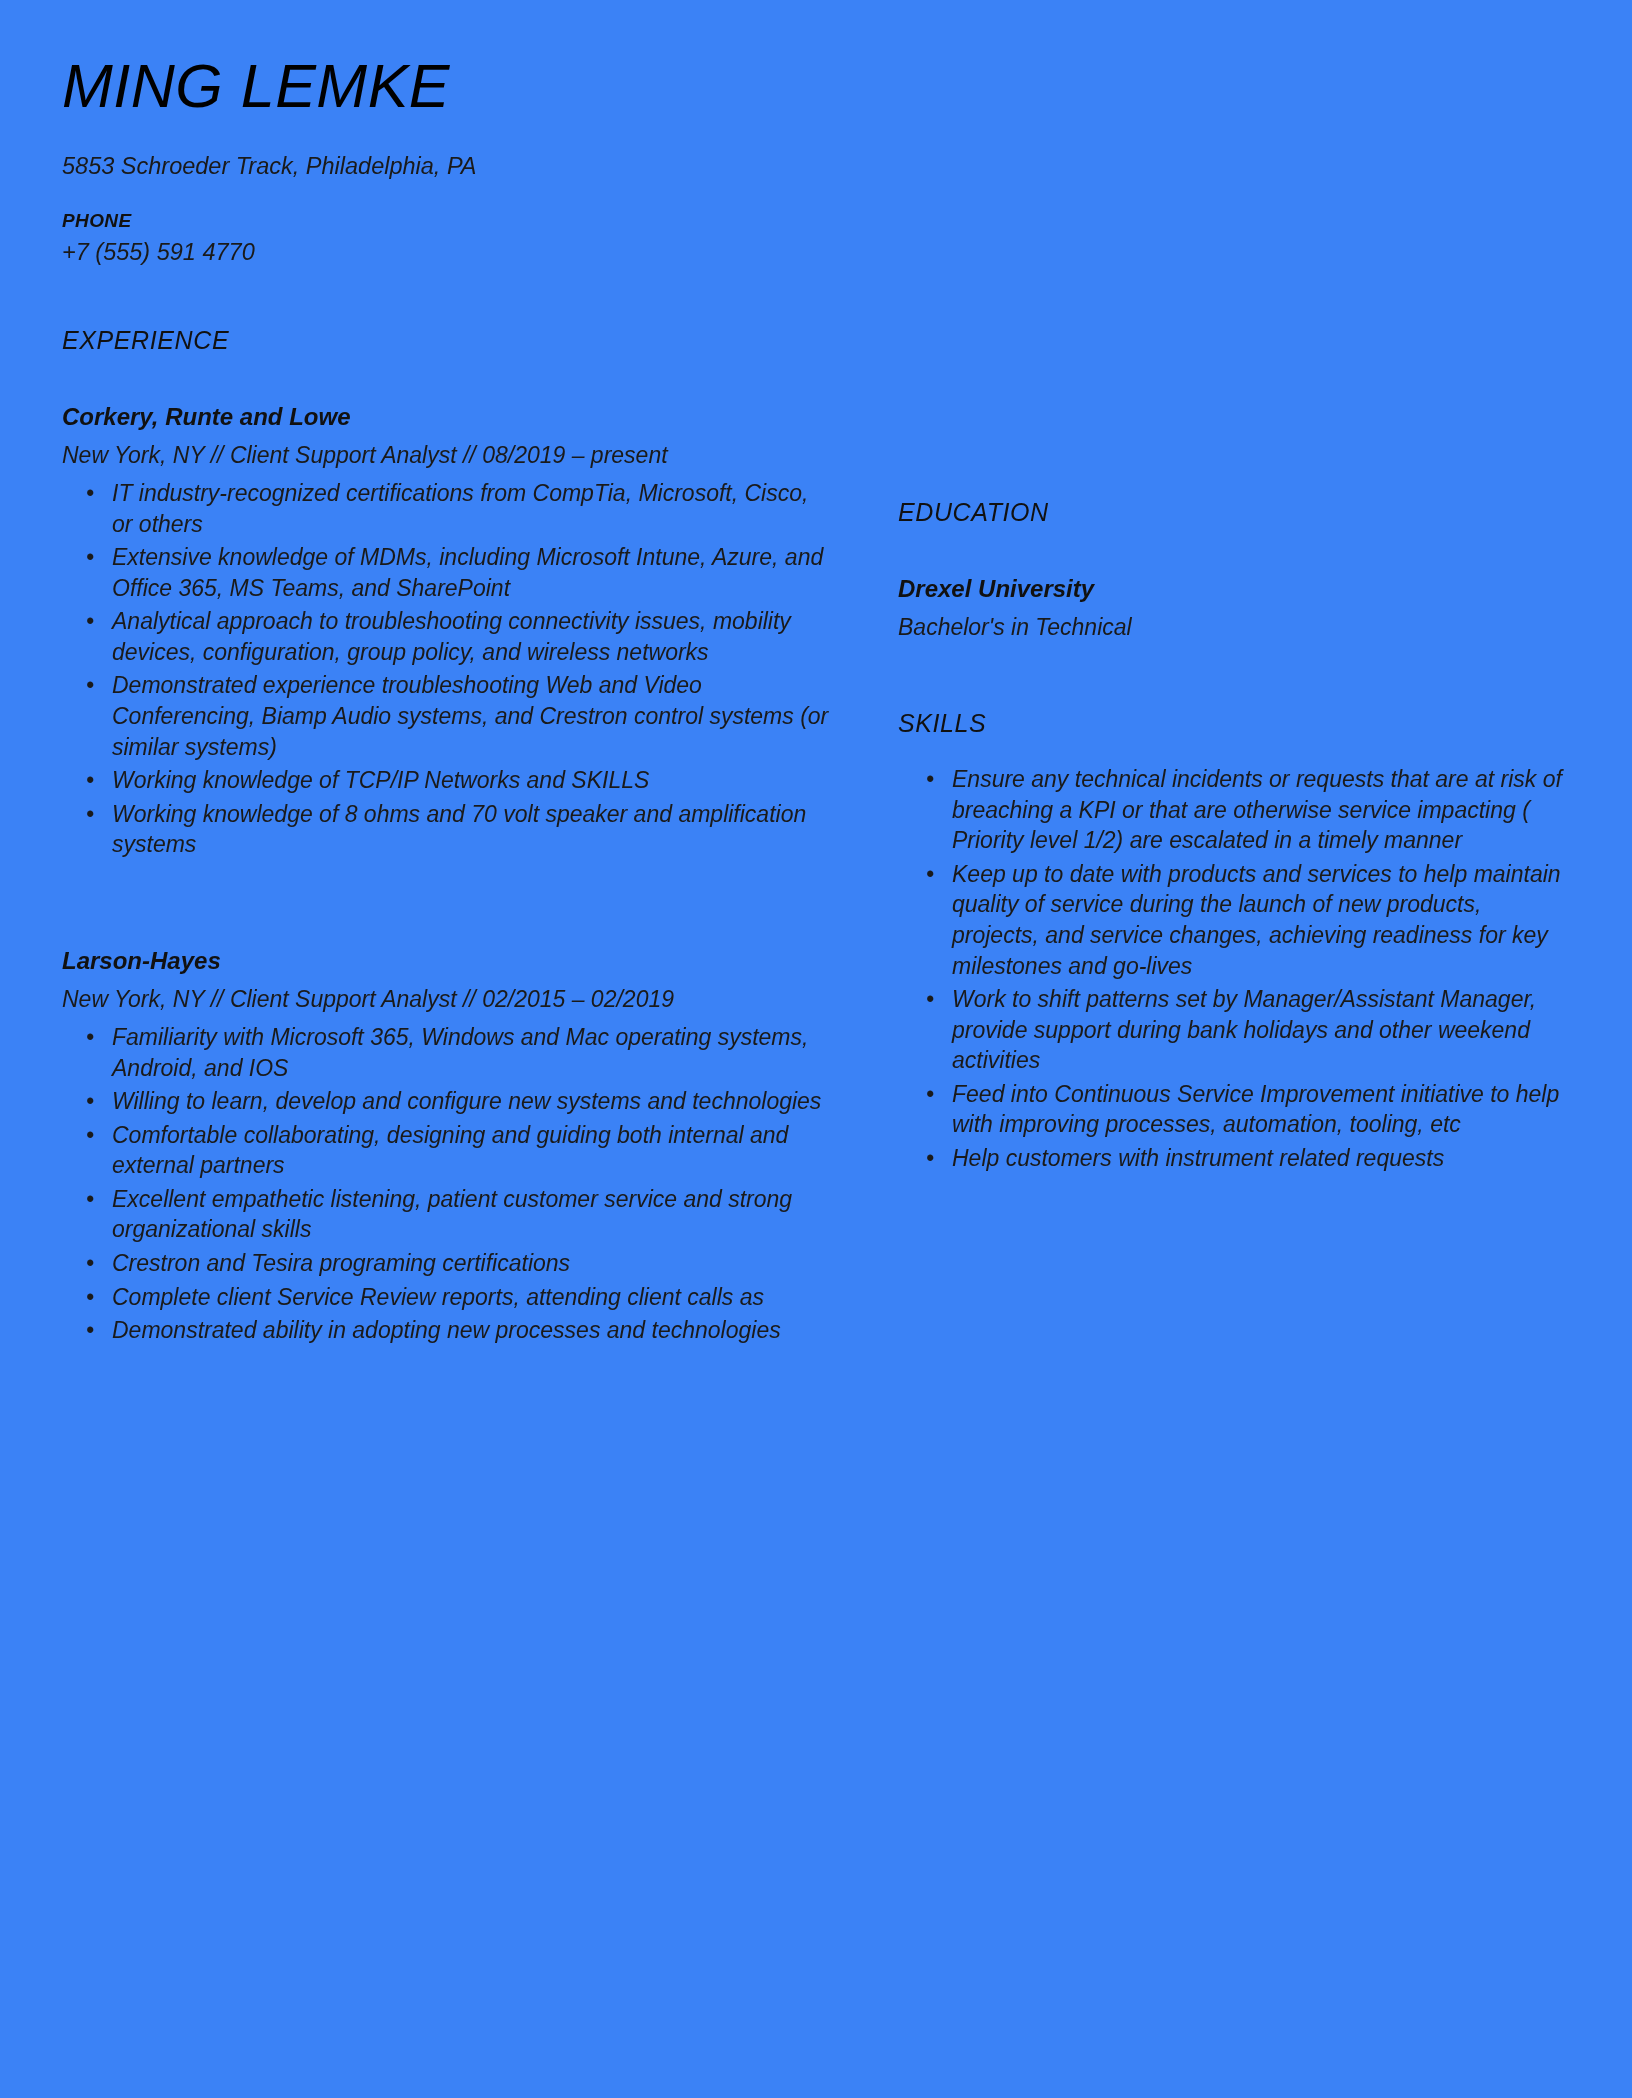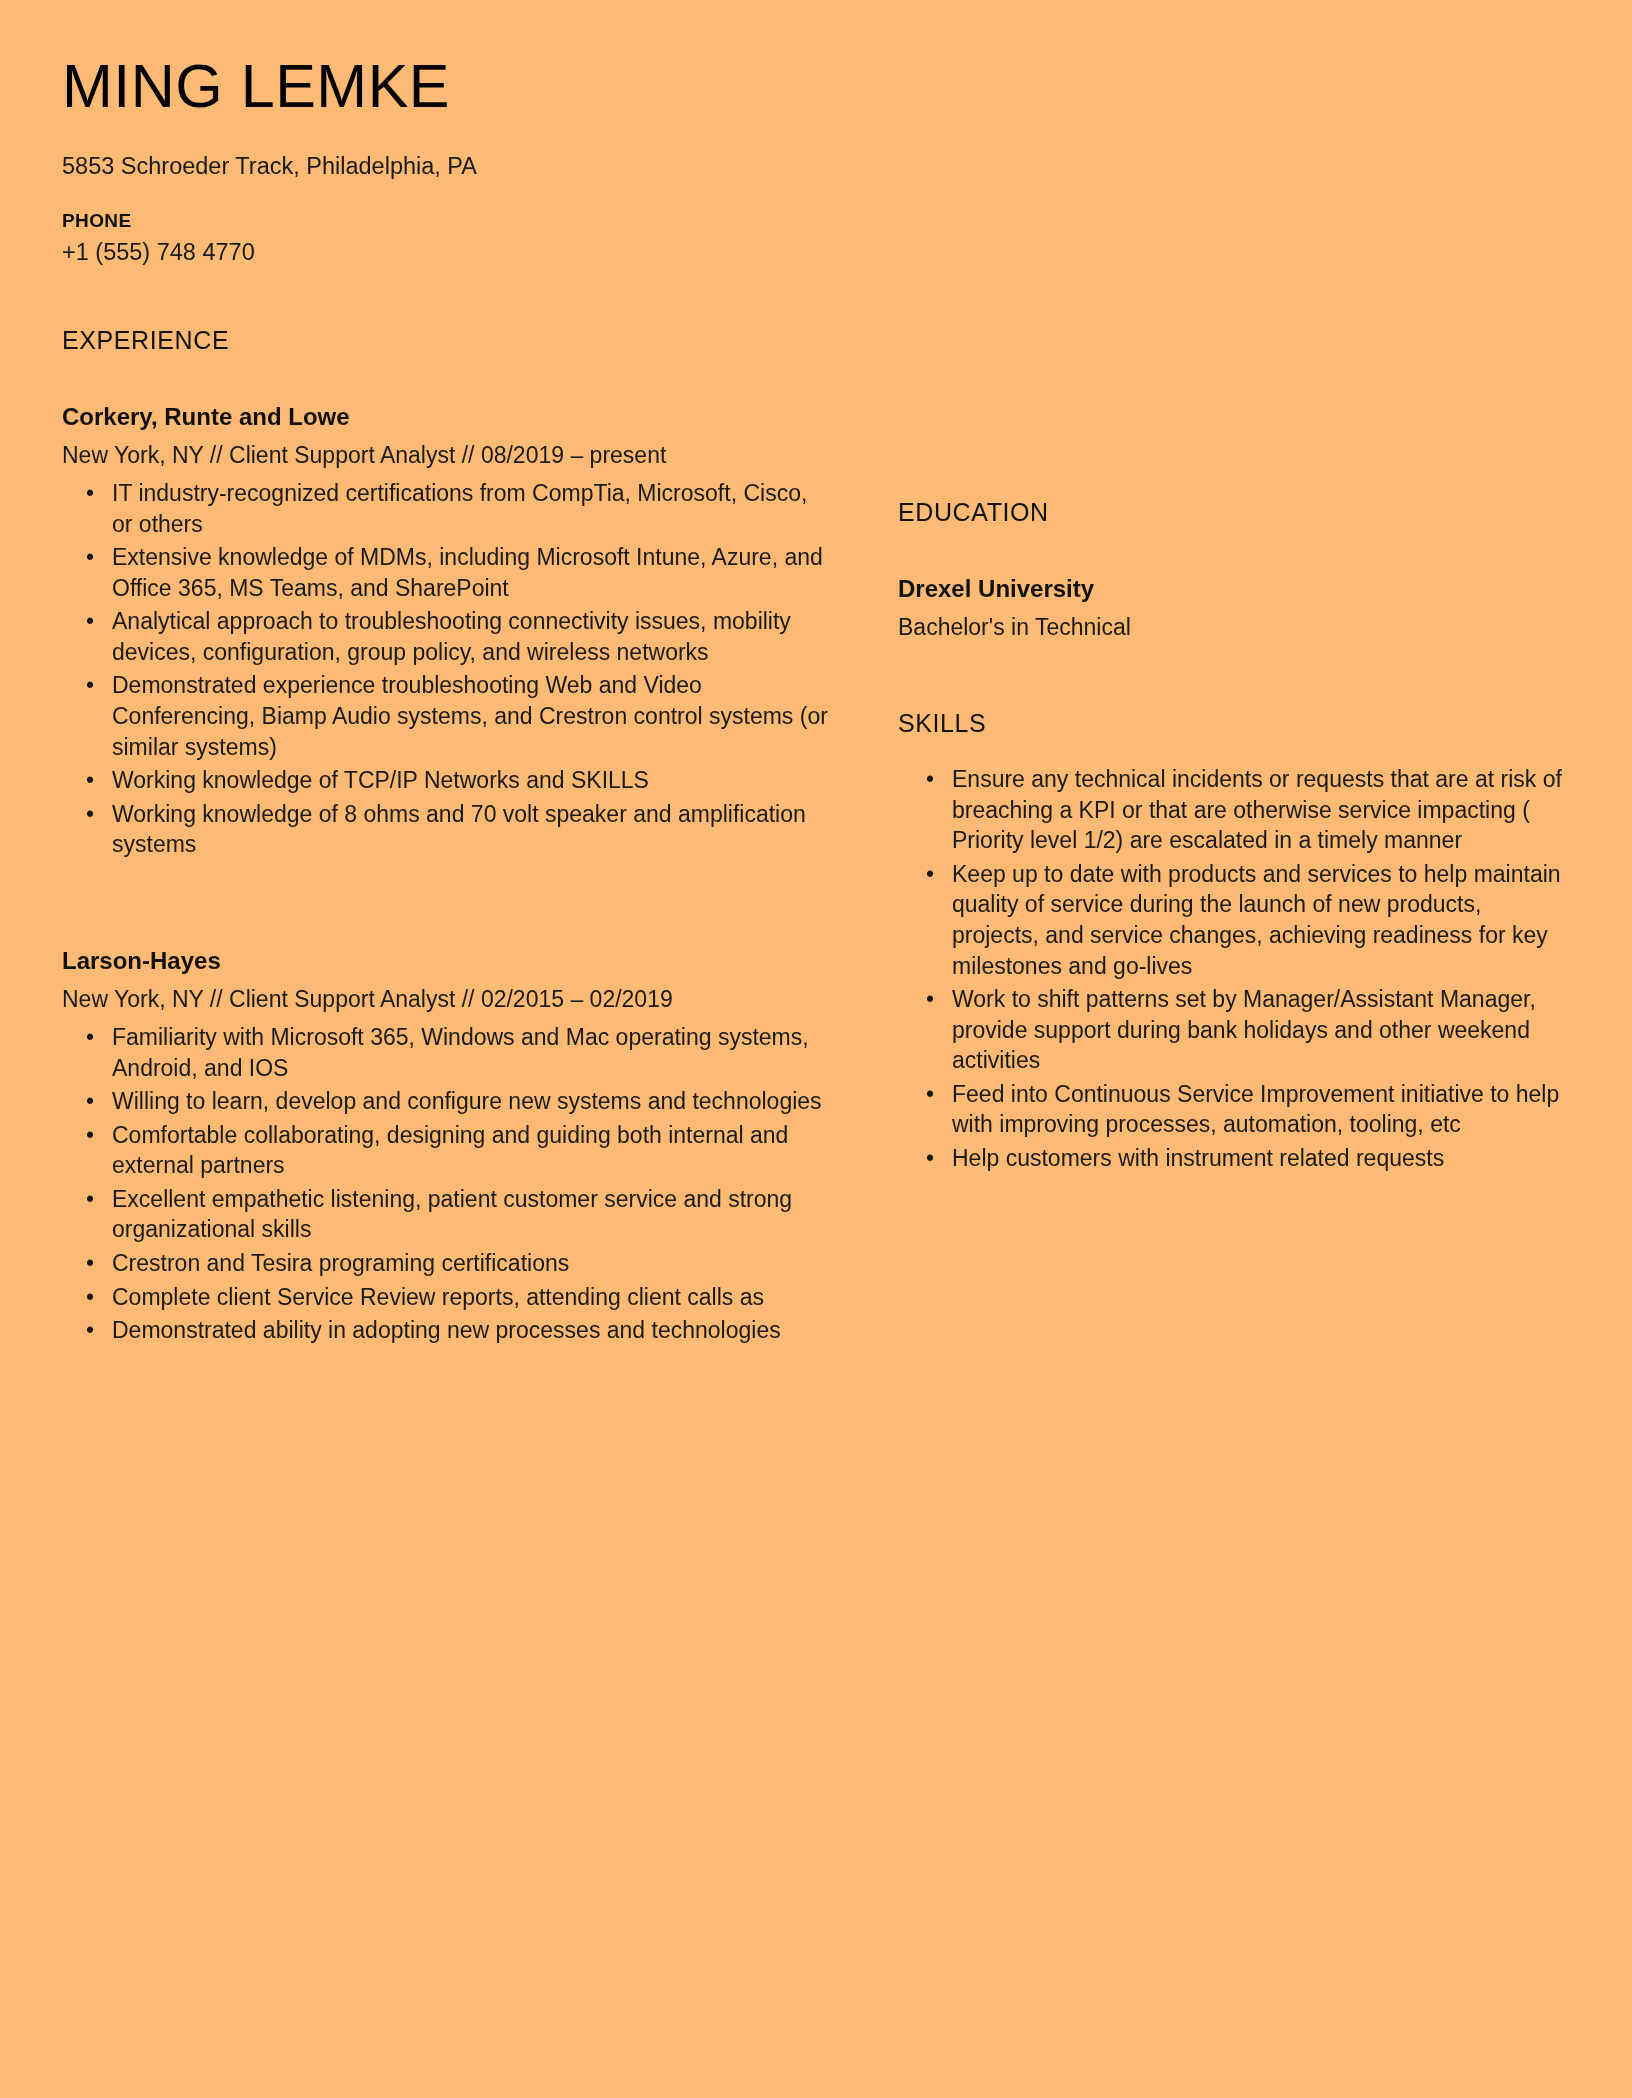--- a/index.html
+++ b/index.html
@@ -8,24 +8,25 @@
     background: #ffffff;
   }
   body {
     font-family: "DejaVu Sans", sans-serif;
     color: #1a1a1a;
   }
   .page {
     position: relative;
     width: 1632px;
     height: 2098px;
-    background: #fdba74;
+    background: #3b82f6;
     box-sizing: border-box;
     padding: 56px 60px 0 60px;
     overflow: hidden;
+    font-style: italic;
   }
   
   .name {
     font-family: "Liberation Sans", sans-serif;
     font-weight: 300;
     font-size: 61px;
     letter-spacing: 0.5px;
     line-height: 1.0;
     margin: 0 0 0 2px;
     color: #000000;
@@ -139,21 +140,21 @@
 </head>
 <body>
 
 <div class="page">
 
   <div class="header">
     <h1 class="name">MING LEMKE</h1>
     <div class="address">5853 Schroeder Track, Philadelphia, PA</div>
     <div class="contact-block">
       <div class="contact-label">PHONE</div>
-      <div class="contact-value">+1 (555) 748 4770</div>
+      <div class="contact-value">+7 (555) 591 4770</div>
     </div>
   </div>
 
   <div class="columns">
 
     <div class="col-left">
       <h2 class="section-title">EXPERIENCE</h2>
 
       <div class="entry">
         <div class="entry-org">Corkery, Runte and Lowe</div>

